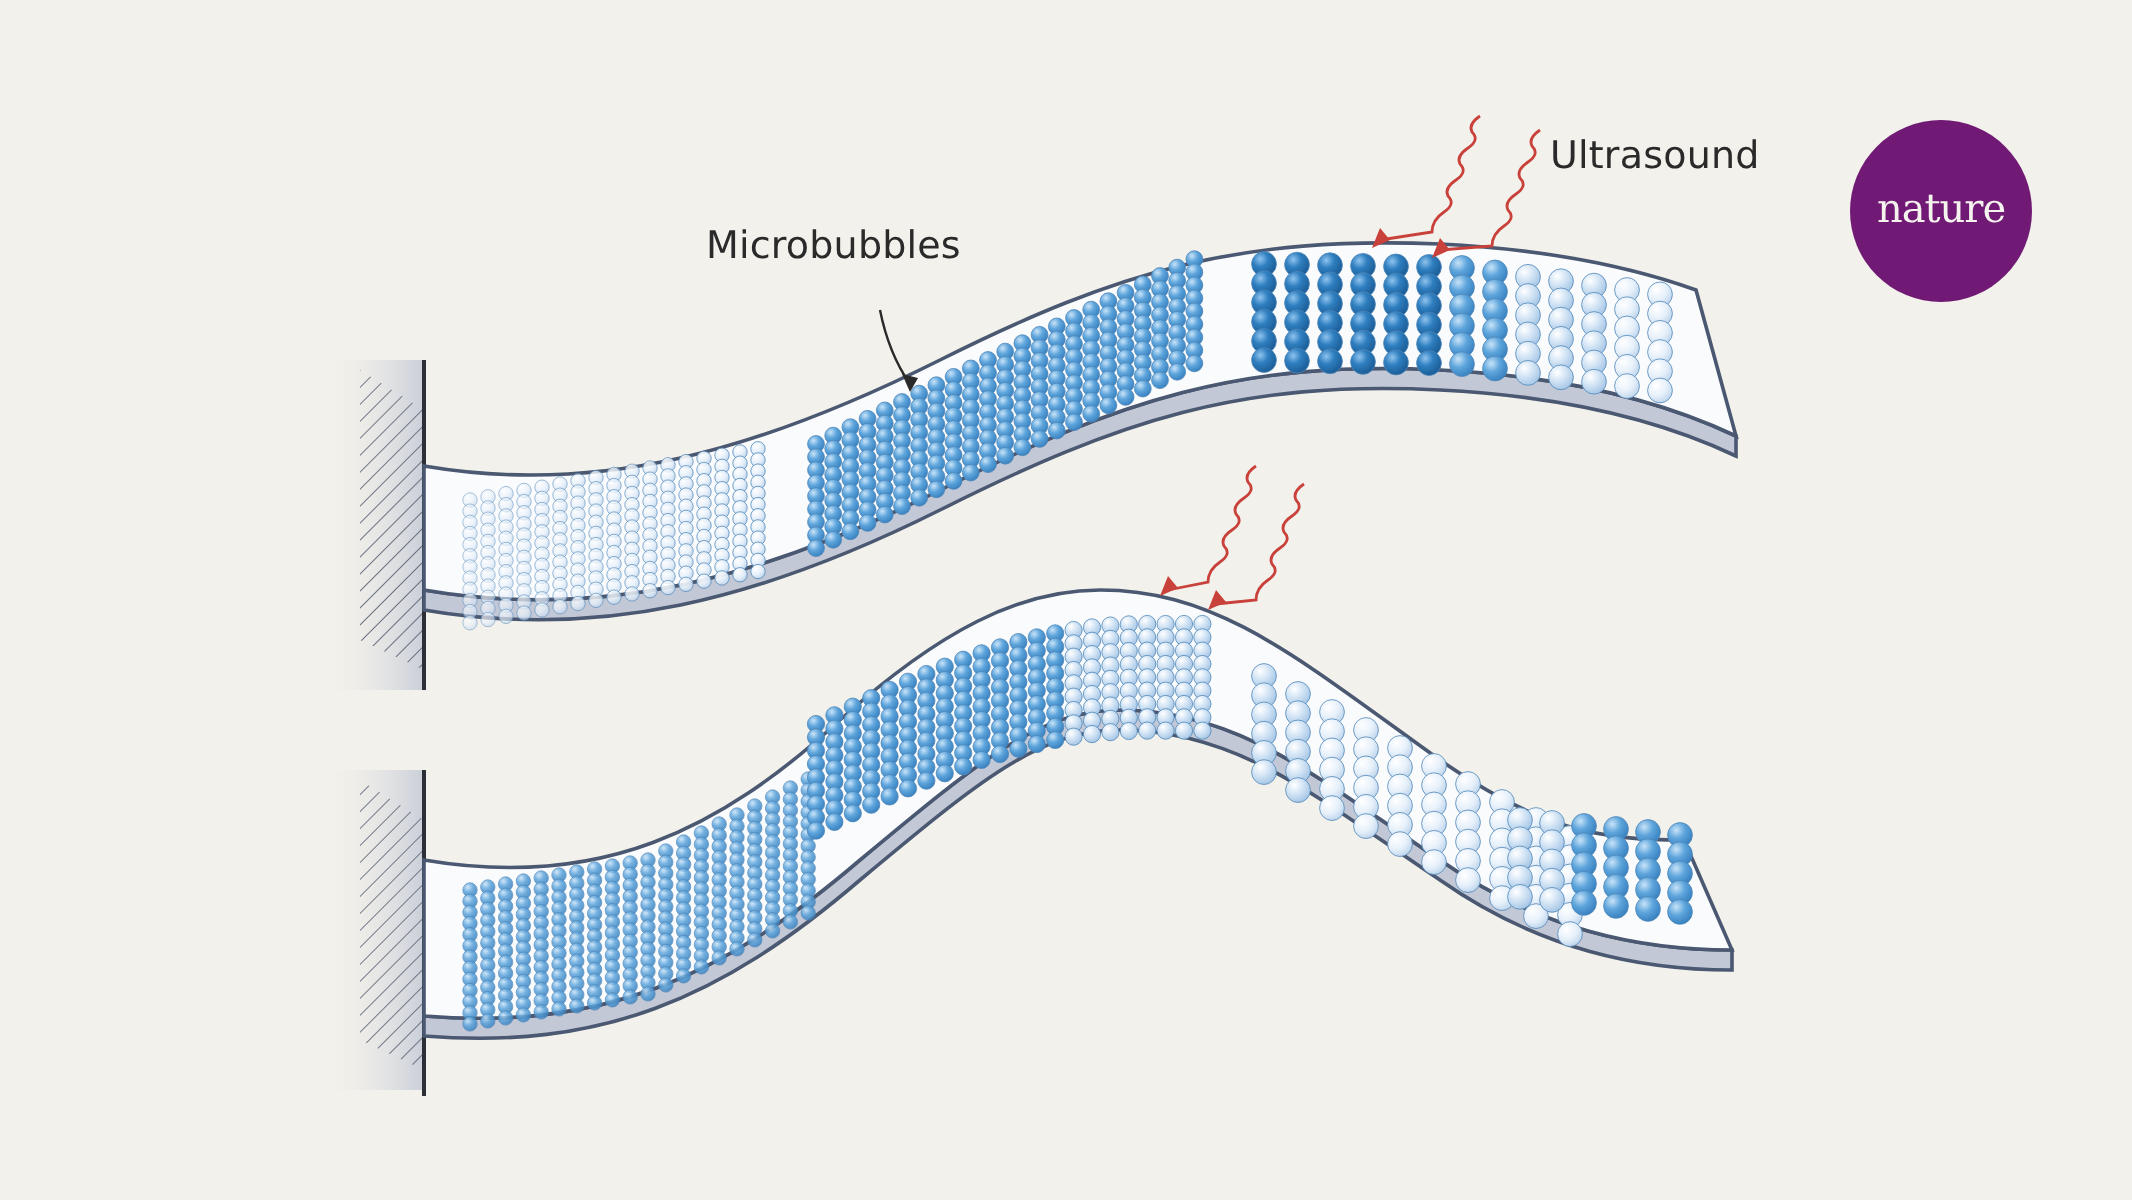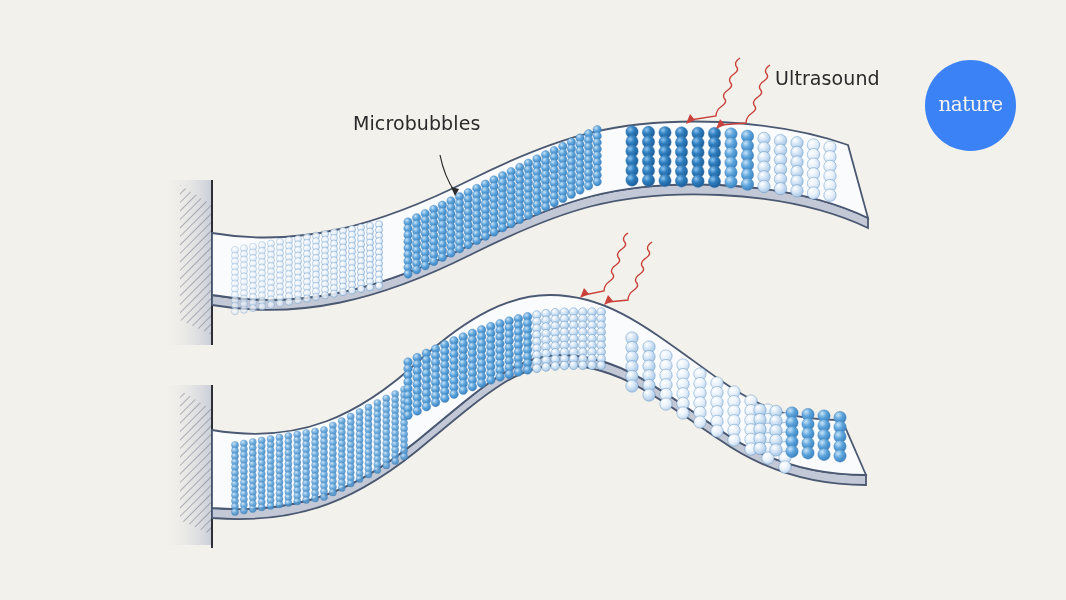--- a/index.html
+++ b/index.html
@@ -12,21 +12,21 @@
   #stage { position: absolute; left: 0; top: 0; width: 1066px; height: 600px; }
   .label {
     position: absolute; color: #2a2a2a; font-size: 19px;
     font-family: "DejaVu Sans", sans-serif; letter-spacing: 0.1px;
     white-space: nowrap;
   }
   #label-microbubbles { left: 353px; top: 112px; }
   #label-ultrasound { left: 775px; top: 67px; text-align: right; }
   #nature-logo {
     position: absolute; left: 925px; top: 60px; width: 91px; height: 91px;
-    border-radius: 50%; background: #3b82f6;
+    border-radius: 50%; background: #701a75;
     display: flex; align-items: center; justify-content: center;
   }
   #nature-logo span {
     color: #f5f3ee; font-family: "DejaVu Serif", serif; font-size: 20px;
     letter-spacing: -0.5px; margin-top: -3px;
   }
 </style>
 </head>
 <body>
 

